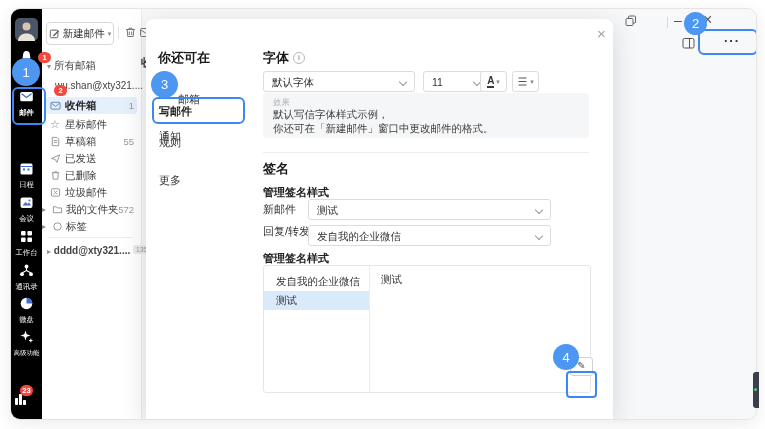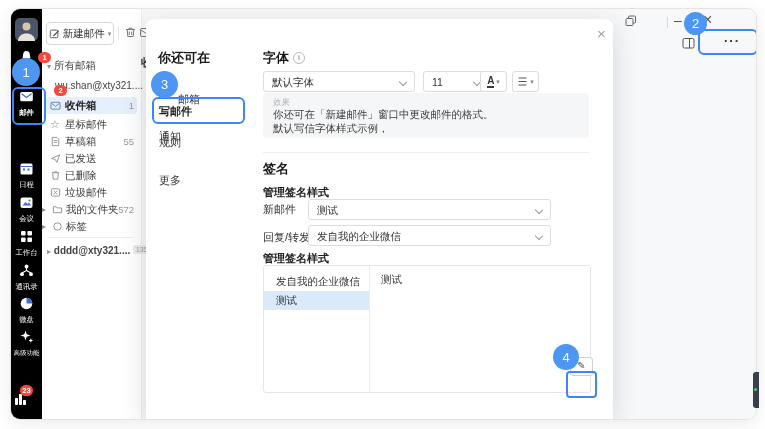--- a/index.html
+++ b/index.html
@@ -329,36 +329,36 @@
       </div>
       <div class="tbtn" style="left:366px;top:52px;width:27px;">
         <svg width="11" height="11" viewBox="0 0 11 11">
           <path d="M1.5 2 h8 M1.5 5.5 h8 M1.5 9 h8" stroke="#555" stroke-width="1.1"></path>
         </svg>
         <span class="caret2">▾</span>
       </div>
 
       <div class="preview">
         <div class="pv-tag">效果</div>
+        <div class="pv-line">默认写信字体样式示例，</div>
         <div class="pv-line">你还可在「新建邮件」窗口中更改邮件的格式。</div>
-        <div class="pv-line">默认写信字体样式示例，</div>
       </div>
 
       <div class="divline" style="left:117px;top:133px;width:326px;"></div>
 
       <div class="sec-h" style="left:117px;top:141px;">签名</div>
       <div class="sub-h" style="left:117px;top:166px;">管理签名样式</div>
 
       <div class="fld-lbl" style="top:180px;">新邮件</div>
       <div class="sel-box" style="left:162px;top:180px;width:243px;">
         <span>测试</span>
         <span class="chev"></span>
       </div>
 
-      <div class="fld-lbl" style="top:208px;">回复/转发</div>
+      <div class="fld-lbl" style="top:202px;">回复/转发</div>
       <div class="sel-box" style="left:162px;top:206px;width:243px;">
         <span>发自我的企业微信</span>
         <span class="chev"></span>
       </div>
 
       <div class="sub-h" style="left:117px;top:232px;">管理签名样式</div>
 
       <div class="sigbox">
         <div class="sigcol">
           <div class="sigitem" style="top:6px;">发自我的企业微信</div>

